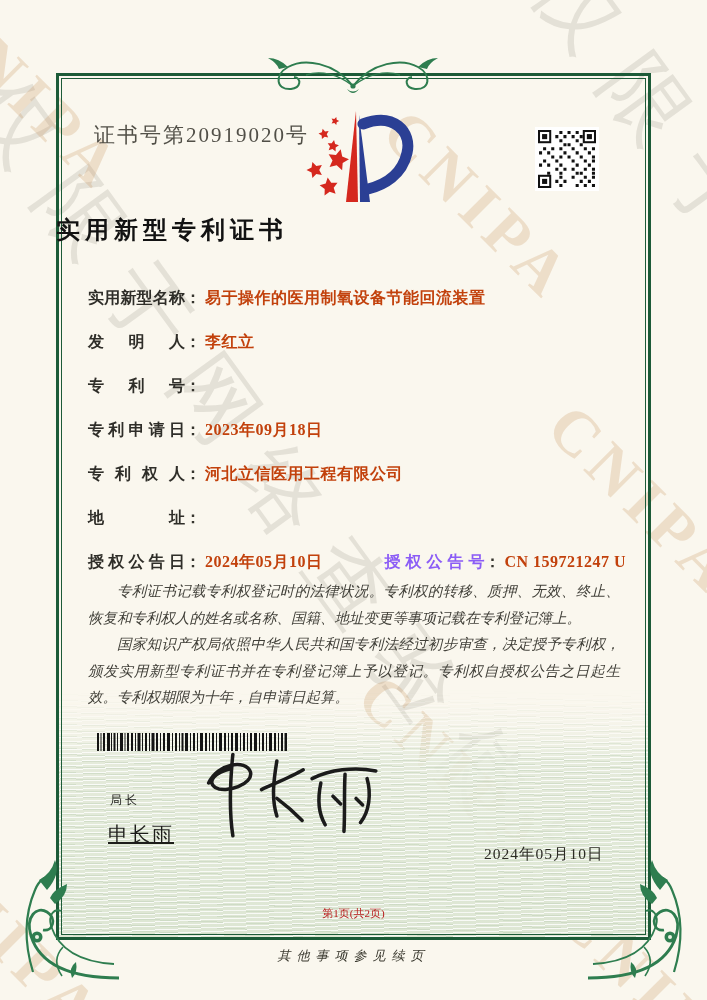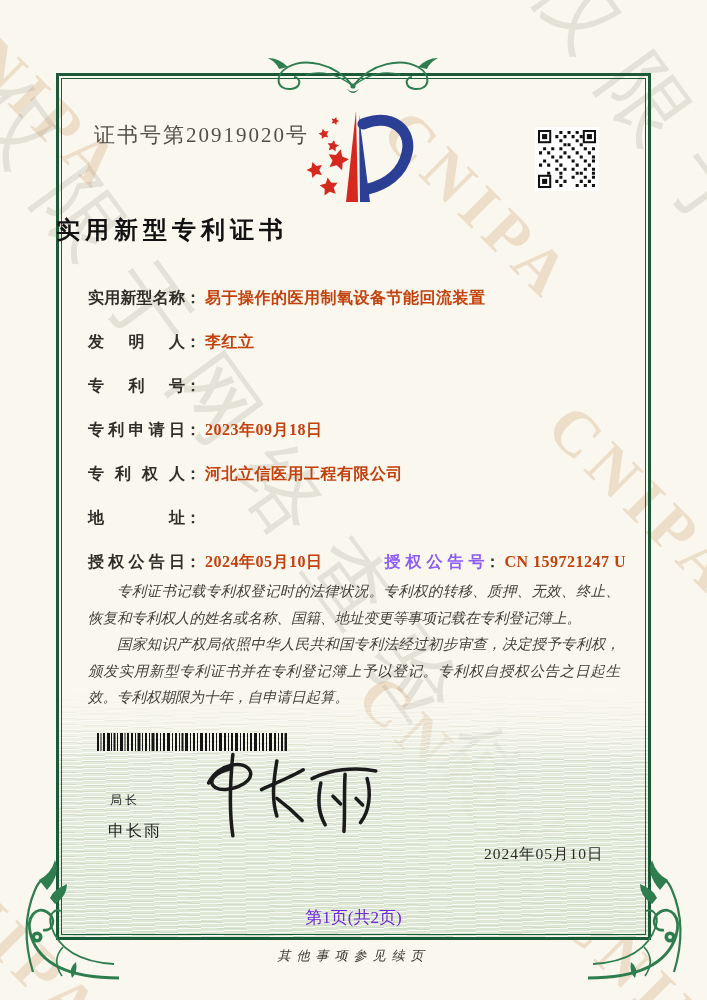--- a/index.html
+++ b/index.html
@@ -36,24 +36,24 @@
   .lbl{display:inline-block;width:97px;text-align:justify;text-align-last:justify;color:#2f2e29;}
   .colon{margin:0 4px 0 0;}
   .val{color:#c2410c;font-size:16px;letter-spacing:0.5px;}
   .lbl2{display:inline-block;width:100px;margin-left:62px;text-align:justify;text-align-last:justify;color:#8b5cf6;}
 
   .paras{left:88px;top:578px;width:532px;font-size:14.5px;line-height:26.5px;color:#403f38;font-style:italic;text-align:justify;}
   .paras p{margin:0;text-indent:2em;}
 
   .barcode{left:97px;top:733px;width:190px;height:18px;}
   .director-label{left:110px;top:792px;font-size:12px;letter-spacing:3px;color:#1d1d1a;z-index:5;}
-  .director-name{left:108px;top:821px;font-size:16px;letter-spacing:2px;color:#1d1d1a;z-index:5;}
+  .director-name{left:108px;top:821px;font-size:20px;letter-spacing:2px;color:#1d1d1a;z-index:5;text-decoration:underline;}
   .sig{left:192px;top:750px;width:195px;height:88px;z-index:5;}
   .issue-date{left:484px;top:844px;font-size:15.5px;letter-spacing:1px;color:#2c2b25;z-index:5;}
-  .pageno{left:56px;top:906px;width:595px;text-align:center;font-size:17px;color:#6d28d9;z-index:5;}
+  .pageno{left:56px;top:906px;width:595px;text-align:center;font-size:11px;color:#b91c1c;z-index:5;}
   .continuation{left:0;top:947px;width:707px;text-align:center;font-size:13px;letter-spacing:6px;font-style:italic;color:#3a392f;}
 
   .ornament{position:absolute;z-index:4;pointer-events:none;}
   .orn-top{left:248px;top:52px;width:210px;height:44px;}
   .orn-bl{left:16px;top:860px;width:106px;height:124px;}
   .orn-br{left:585px;top:860px;width:106px;height:124px;transform:scaleX(-1);}
 </style>
 </head>
 <body>
 

